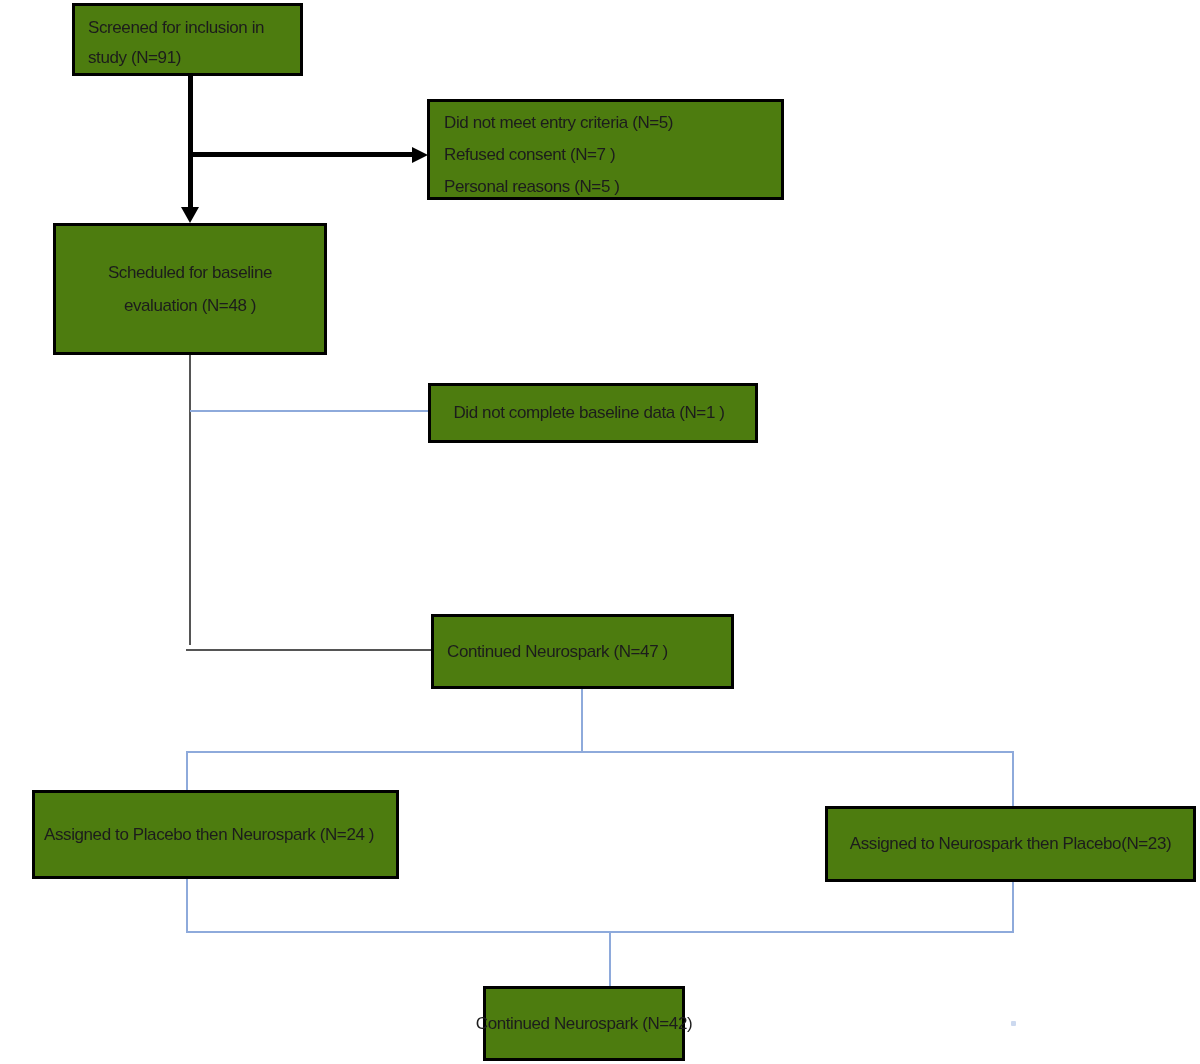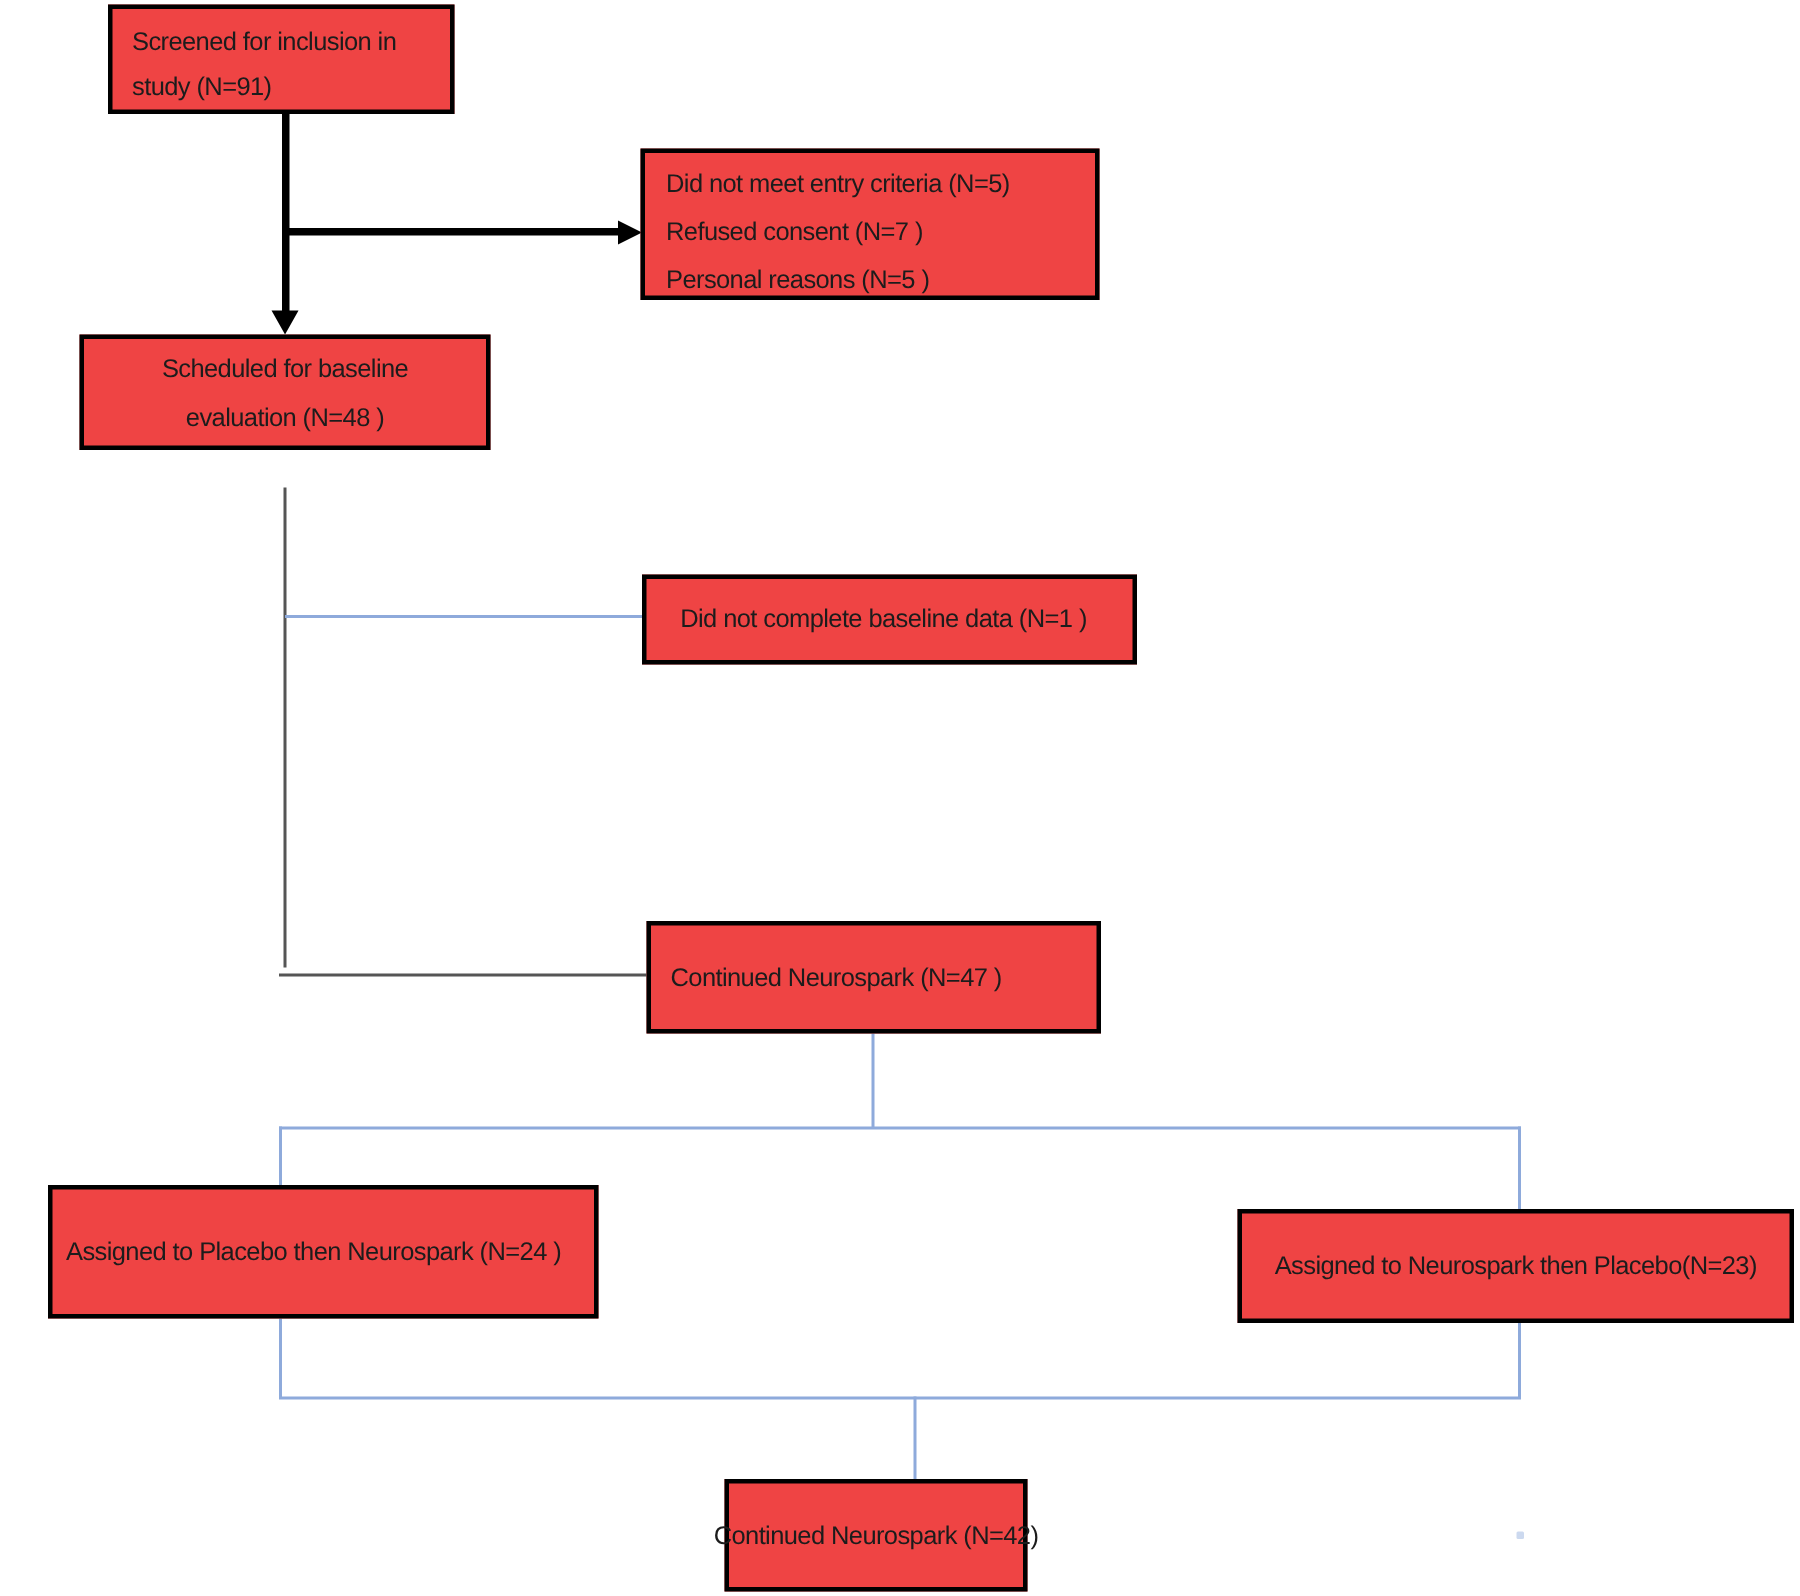--- a/index.html
+++ b/index.html
@@ -17,21 +17,21 @@
     font-family:"Liberation Sans", sans-serif;
     color:var(--text-color);
     font-size:17px;
     letter-spacing:-0.4px;
     overflow:hidden;
   }
   .node{
     position:absolute;
     box-sizing:border-box;
     border:3px solid var(--box-border);
-    background:#ef4444;
+    background:#4d7c0f;
   }
   .node .ln{white-space:nowrap;}
   .flex-c{display:flex;align-items:center;justify-content:center;text-align:center;}
   .flex-l{display:flex;align-items:center;justify-content:flex-start;}
   .flex-r{display:flex;align-items:center;justify-content:center;}
   .col-c{display:flex;flex-direction:column;align-items:center;justify-content:center;text-align:center;}
   .line{position:absolute;}
   .h-gray{height:2px;background:var(--connector-gray);}
   .v-gray{width:2px;background:var(--connector-gray);}
   .h-blue{height:2px;background:var(--connector-blue);}
@@ -45,22 +45,22 @@
     border-top:16px solid var(--arrow-black);
   }
   .arrow-right{
     position:absolute;width:0;height:0;
     border-top:8px solid transparent;
     border-bottom:8px solid transparent;
     border-left:16px solid var(--arrow-black);
   }
   
   #box-screened{left:72px;top:3px;width:231px;height:73px;padding:7px 4px 0 13px;line-height:30px;}
-  #box-exclusions{left:427px;top:99px;width:306px;height:101px;padding:5px 0 0 14px;line-height:32px;}
-  #box-scheduled{left:53px;top:223px;width:274px;height:77px;line-height:33px;}
+  #box-exclusions{left:427px;top:99px;width:357px;height:101px;padding:5px 0 0 14px;line-height:32px;}
+  #box-scheduled{left:53px;top:223px;width:274px;height:132px;line-height:33px;}
   #box-baseline-dropout{left:428px;top:383px;width:330px;height:60px;padding-right:8px;}
   #box-continued-47{left:431px;top:614px;width:303px;height:75px;padding-left:13px;}
   #box-placebo-first{left:3px;top:790px;width:367px;height:89px;padding-left:9px;margin-left:29px;}
   #box-neurospark-first{left:825px;top:806px;width:371px;height:76px;align-items:center;}
   #box-continued-42{left:483px;top:986px;width:202px;height:75px;}
   
   #conn-screened-down{left:188px;top:76px;height:134px;}
   #arrow-into-scheduled{left:181px;top:207px;}
   #conn-to-exclusions{left:190px;top:152px;width:224px;}
   #arrow-into-exclusions{left:412px;top:147px;}

